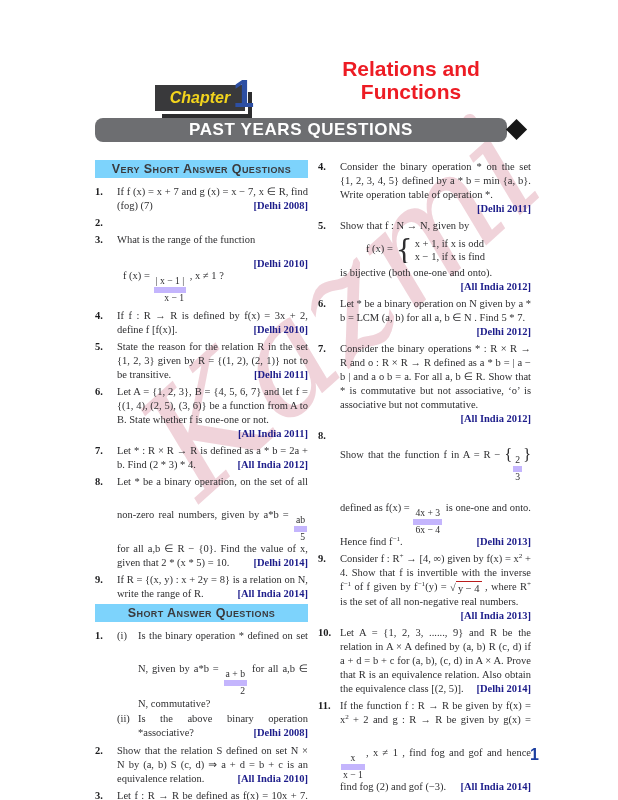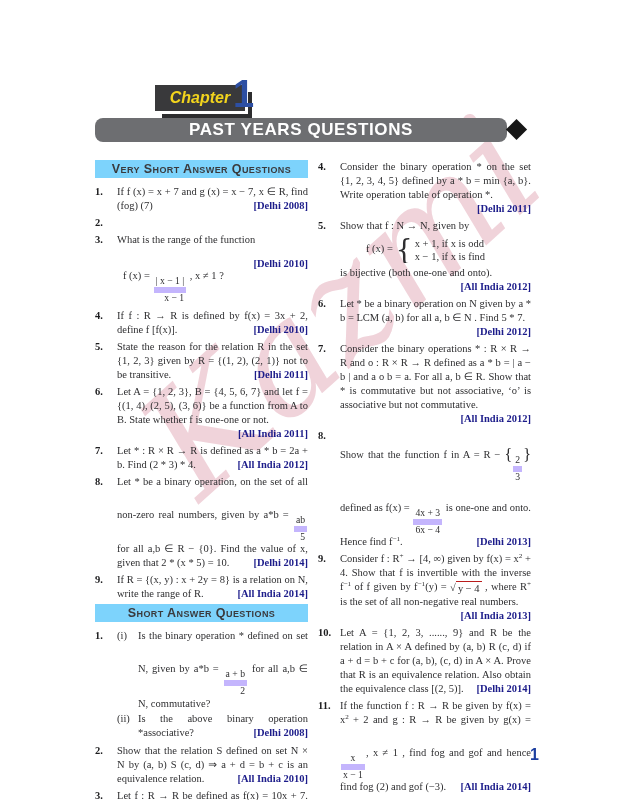--- a/index.html
+++ b/index.html
@@ -68,20 +68,24 @@
 </head>
 <body>
 
 <div class="page">
   <div class="watermark">Kazmi</div>
 
   <div class="chapter-badge">
     <span>Chapter</span>
   </div>
   <div class="chapter-num">1</div>
+  <div class="chapter-title">
+    <div>Relations and</div>
+    <div>Functions</div>
+  </div>
   <div class="banner">
     <span>PAST YEARS QUESTIONS</span>
   </div>
   <div class="diamond"></div>
 
   <div class="col col-left" id="col-left">
       <div class="sec-hdr">Very Short Answer Questions</div>
       <div class="q">
         <div class="qnum">1.</div>
         <div class="qtext">If f (x) = x + 7 and g (x) = x − 7, x ∈ R, find (fog) (7)<span class="cite">[Delhi 2008]</span></div>

